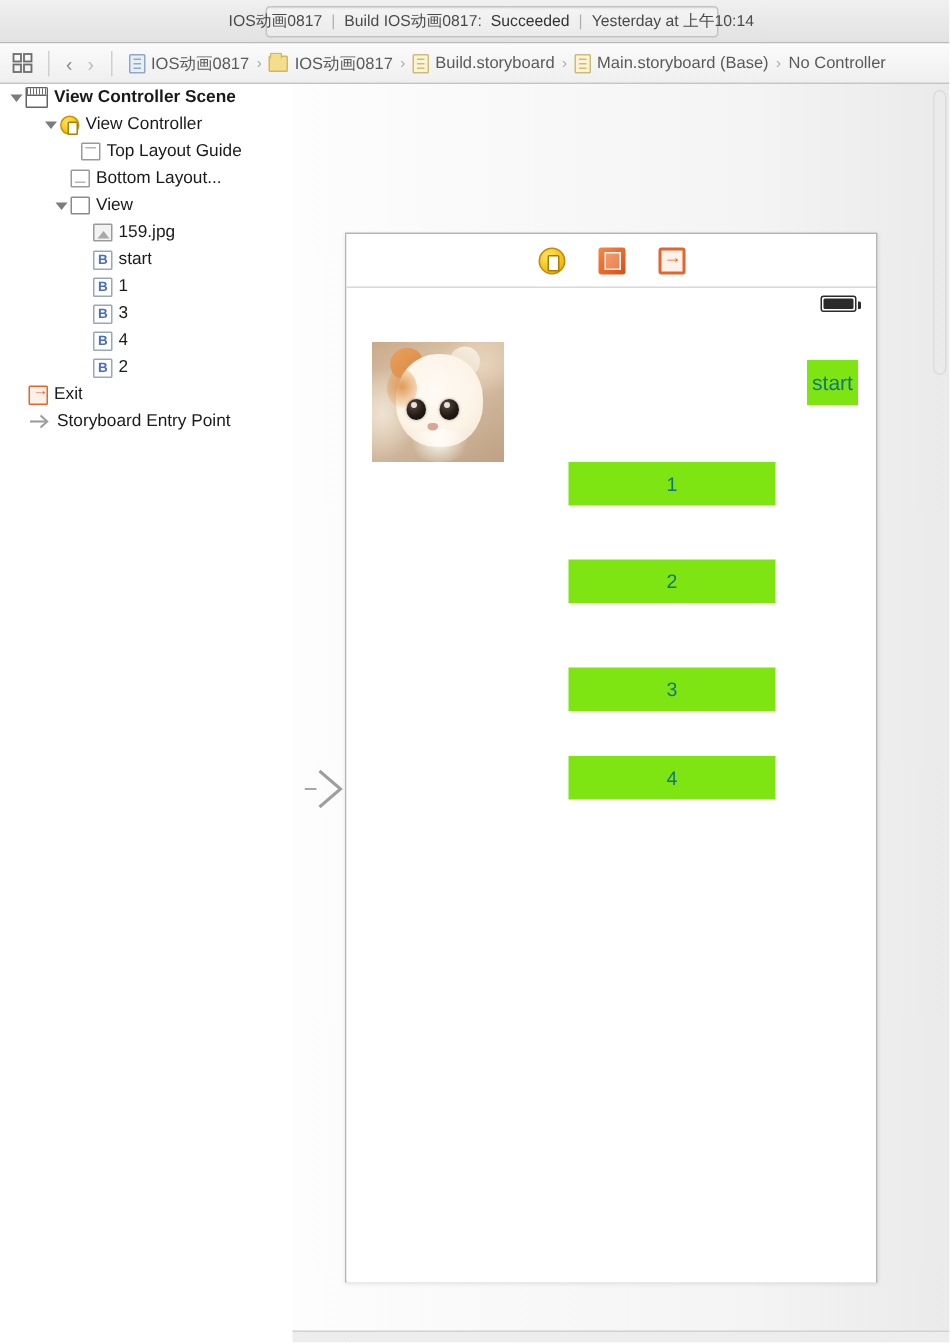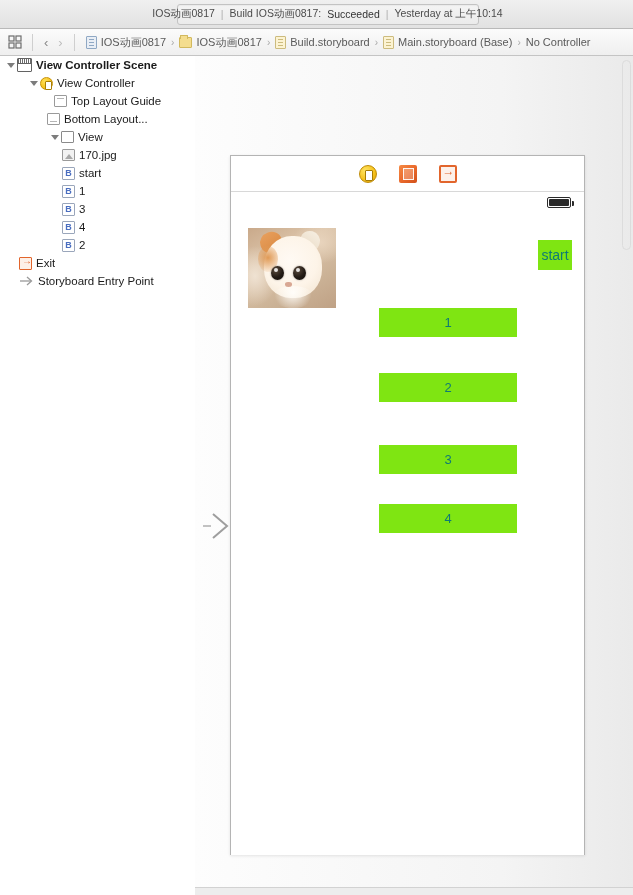--- a/index.html
+++ b/index.html
@@ -385,29 +385,29 @@
     <div class="tree-row" style="padding-left:54px;">
       <span class="row-icon i-tlg"></span>
       <span class="row-label">Top Layout Guide</span>
     </div>
 
     <div class="tree-row" style="padding-left:47px;">
       <span class="row-icon i-blg"></span>
       <span class="row-label">Bottom Layout...</span>
     </div>
 
-    <div class="tree-row" style="padding-left:48px;">
+    <div class="tree-row" style="padding-left:34px;">
       <span class="tw open"></span>
       <span class="row-icon i-view"></span>
       <span class="row-label">View</span>
     </div>
 
     <div class="tree-row" style="padding-left:62px;">
       <span class="row-icon i-img"></span>
-      <span class="row-label">170.jpg</span>
+      <span class="row-label">159.jpg</span>
     </div>
 
     <div class="tree-row" style="padding-left:62px;">
       <span class="row-icon i-btn">B</span>
       <span class="row-label">start</span>
     </div>
 
     <div class="tree-row" style="padding-left:62px;">
       <span class="row-icon i-btn">B</span>
       <span class="row-label">1</span>

